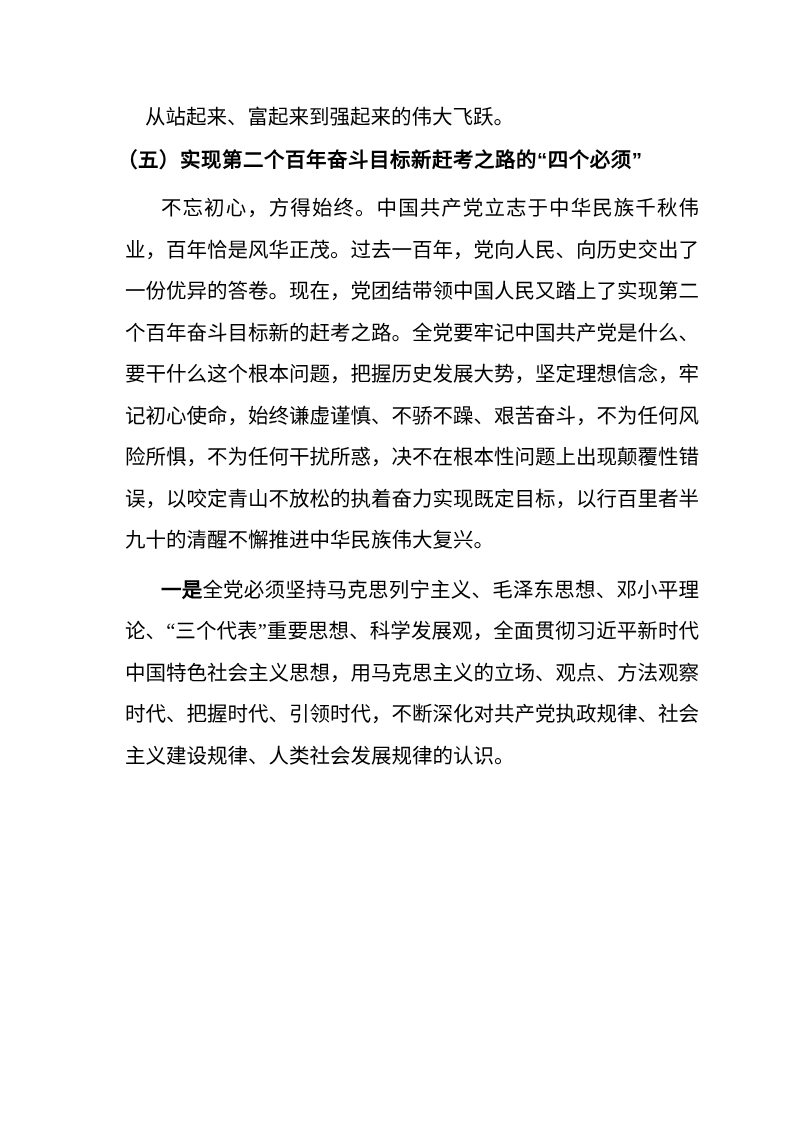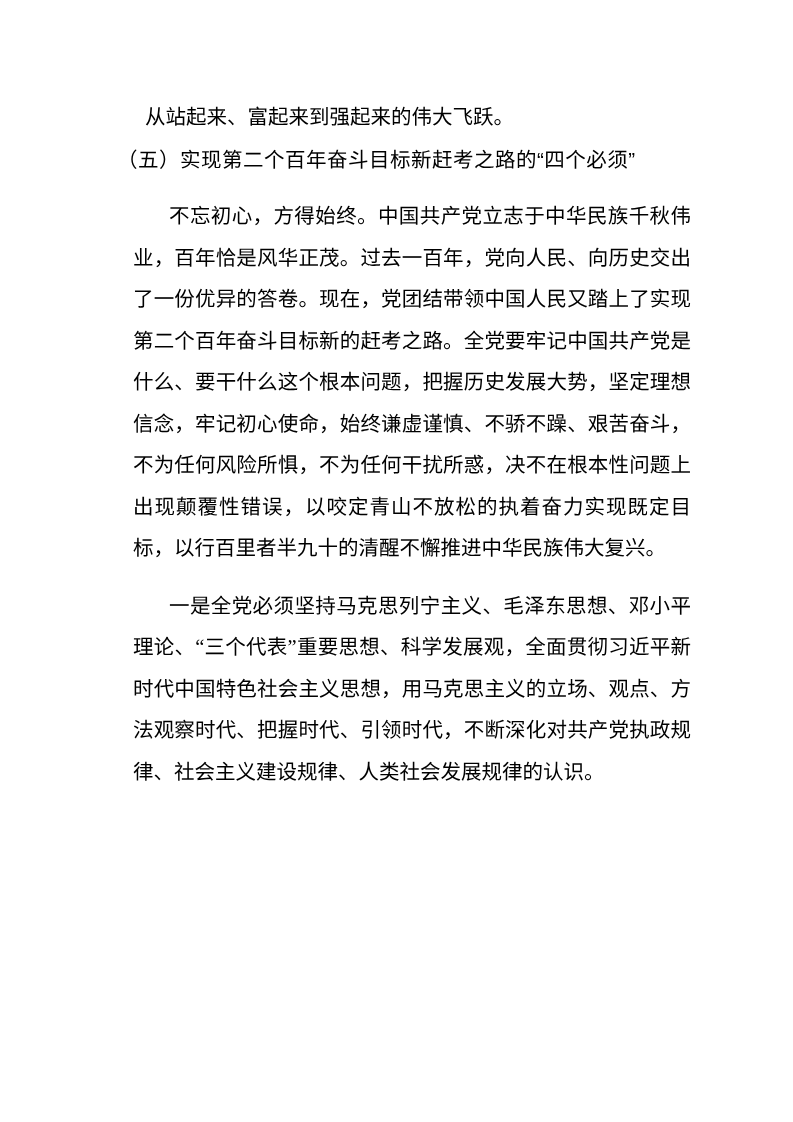--- a/index.html
+++ b/index.html
@@ -28,31 +28,31 @@
       line-break: strict;
     }
     .frag {
       margin: 0;
       text-indent: 28px;
     }
     .heading {
       margin: 0;
       font-family: "Liberation Sans", sans-serif;
       font-size: 20.5px;
-      font-weight: normal;
+      font-weight: bold;
       line-height: 41.5px;
       letter-spacing: 0.5px;
     }
     .para {
-      margin: 16px;
+      margin: 8px;
       text-indent: 36px;
       text-align: justify;
     }
     .para .lead {
-      font-weight: normal;
+      font-weight: bold;
     }
   </style>
 </head>
 <body>
 
 <div class="page">
   <div class="content">
 
     <p class="frag">从站起来、富起来到强起来的伟大飞跃。</p>
 

